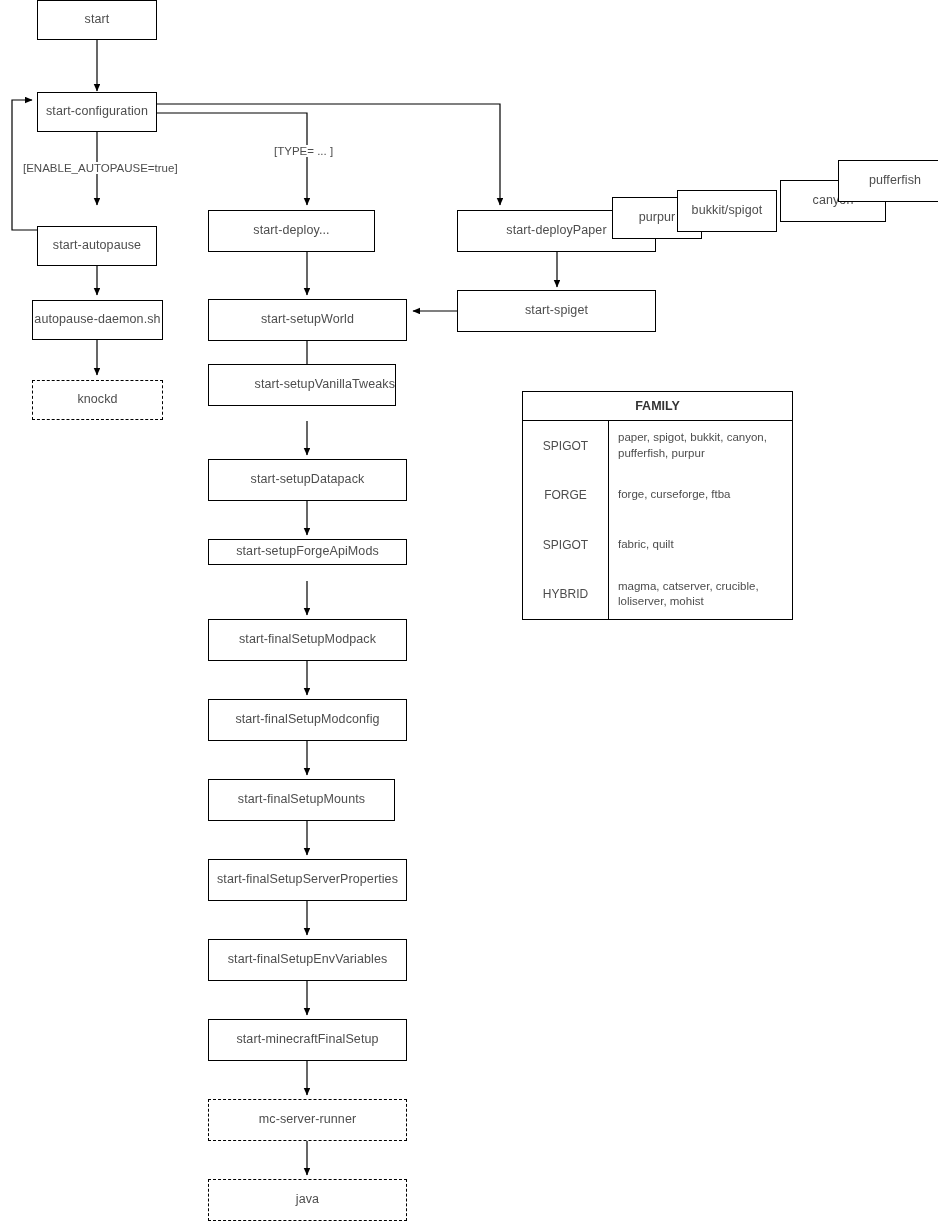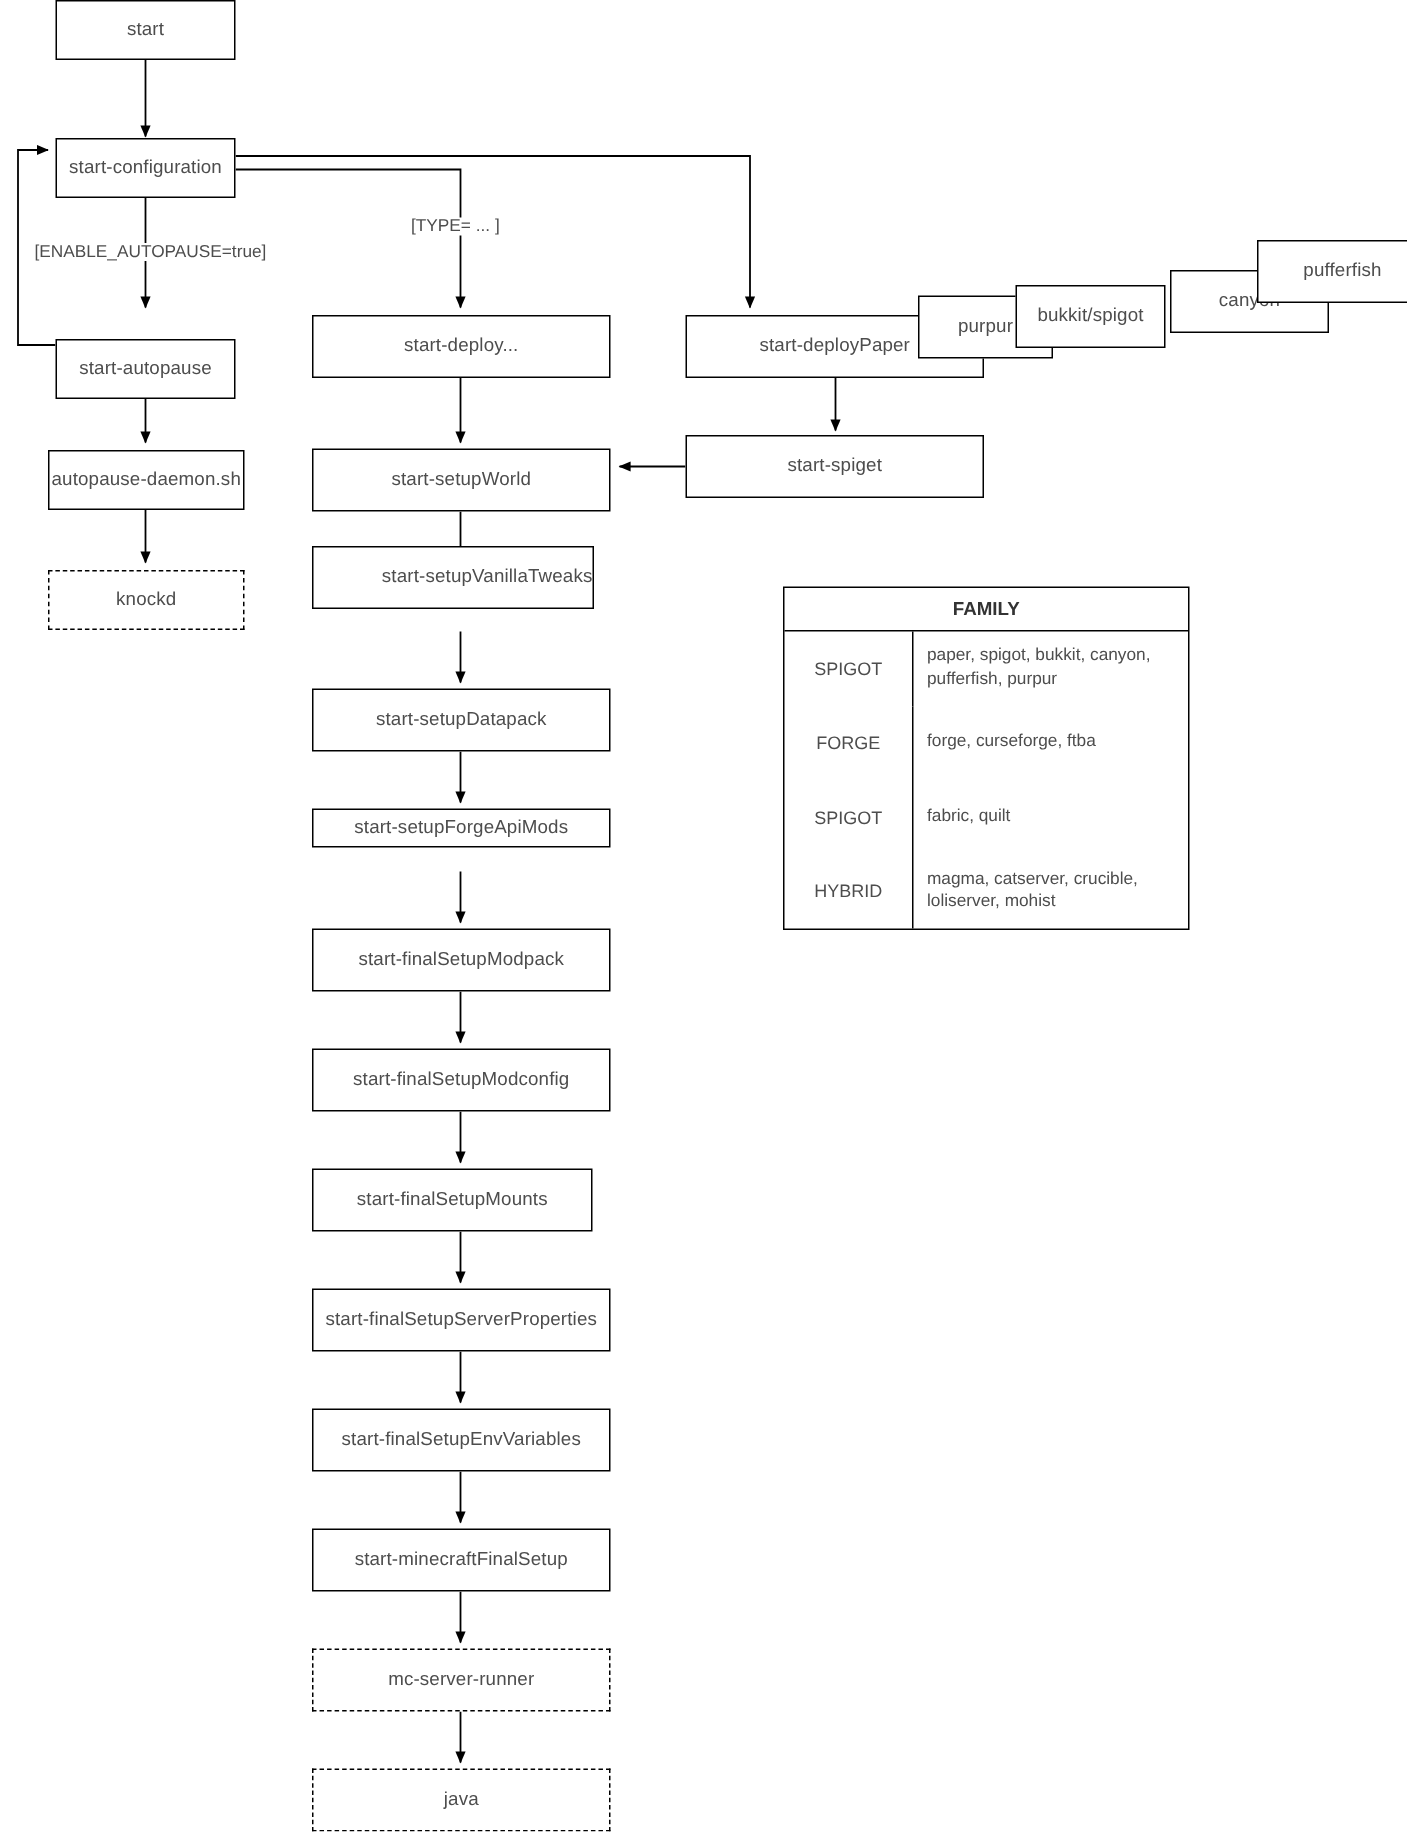--- a/index.html
+++ b/index.html
@@ -112,21 +112,21 @@
   </div>
 
   <div class="node" style="left:32px;top:300px;width:131px;height:40px;">
     <span>autopause-daemon.sh</span>
   </div>
 
   <div class="node dashed" style="left:32px;top:380px;width:131px;height:40px;">
     <span>knockd</span>
   </div>
 
-  <div class="node" style="left:208px;top:210px;width:199px;height:42px;align-items:center;">
+  <div class="node" style="left:208px;top:210px;width:167px;height:42px;align-items:center;">
     <span>start-deploy...</span>
   </div>
 
   <div class="node" style="left:457px;top:210px;width:199px;height:42px;z-index:5;">
     <span>start-deployPaper</span>
   </div>
   <div class="node" style="left:612px;top:197px;width:90px;height:42px;z-index:6;">
     <span>purpur</span>
   </div>
   <div class="node" style="left:677px;top:190px;width:100px;height:42px;z-index:7;">

